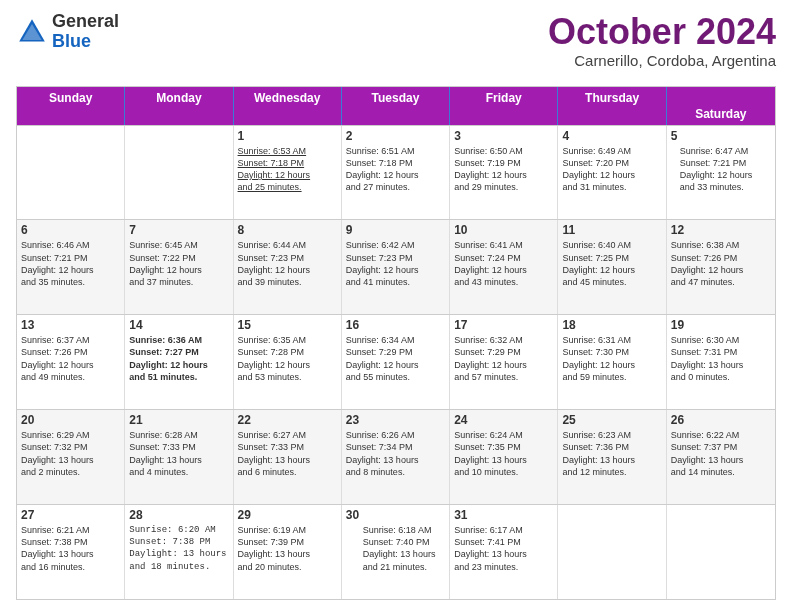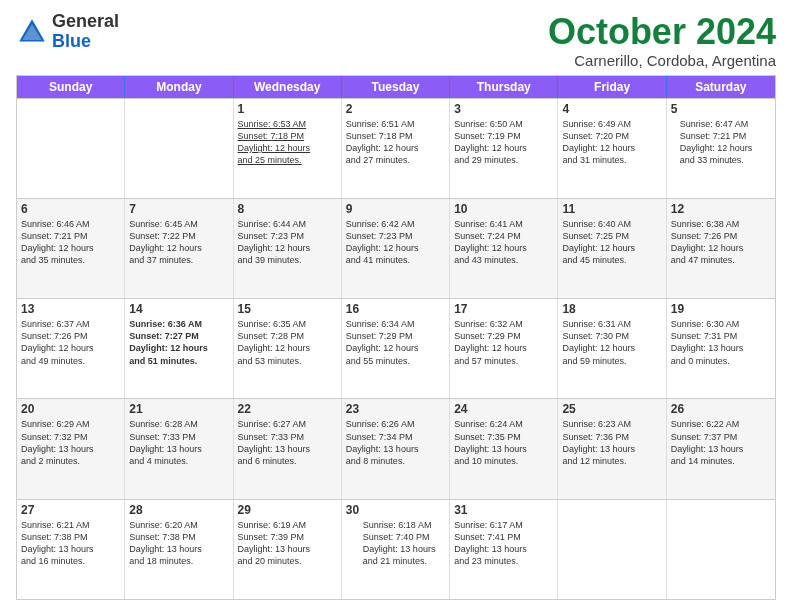--- a/index.html
+++ b/index.html
@@ -9,20 +9,21 @@
       width: 792px;
       height: 612px;
       overflow: hidden;
     }
     .page {
       width: 792px;
       height: 612px;
       padding: 12px 16px;
       display: flex;
       flex-direction: column;
+      gap: 11px;
     }
     .header {
       display: flex;
       justify-content: space-between;
       align-items: flex-start;
       margin-bottom: 6px;
     }
     .logo {
       display: flex;
       align-items: center;
@@ -46,47 +47,47 @@
     .logo-icon {
       width: 32px;
       height: 32px;
     }
     .title-block {
       text-align: right;
     }
     .main-title {
       font-size: 36px;
       font-weight: bold;
-      color: #15803d;
+      color: #701a75;
       line-height: 1.1;
     }
     .subtitle {
       font-size: 15px;
       color: #444;
     }
     .calendar {
       flex: 1;
       display: flex;
       flex-direction: column;
       border: 1px solid #ccc;
     }
     .cal-header-row {
       display: grid;
       grid-template-columns: repeat(7, 1fr);
-      background: #8b5cf6;
+      background: #a21caf;
     }
     .cal-header-cell {
       color: #fff;
       font-size: 12px;
       font-weight: bold;
       padding: 4px 4px;
       text-align: center;
       border-right: 1px solid #3a7bd5;
     }
-    .cal-header-cell:last-child { border-right: none; }
+    .cal-header-cell:last-child { border-right: none; margin-top: 16px; }
     .cal-body {
       flex: 1;
       display: flex;
       flex-direction: column;
     }
     .cal-week {
       display: grid;
       grid-template-columns: repeat(7, 1fr);
       flex: 1;
       border-top: 1px solid #ccc;
@@ -134,22 +135,22 @@
       <div class="subtitle">Carnerillo, Cordoba, Argentina</div>
     </div>
   </div>
 
   <div class="calendar">
     <div class="cal-header-row" id="cal-header">
         <div class="cal-header-cell">Sunday</div>
         <div class="cal-header-cell">Monday</div>
         <div class="cal-header-cell">Wednesday</div>
         <div class="cal-header-cell">Tuesday</div>
+        <div class="cal-header-cell">Friday</div>
         <div class="cal-header-cell">Thursday</div>
-        <div class="cal-header-cell">Friday</div>
         <div class="cal-header-cell">Saturday</div>
       </div>
     <div class="cal-body" id="cal-body">
         <div class="cal-week">
           <div class="cal-cell"></div>
           <div class="cal-cell"></div>
           <div class="cal-cell">
             <span class="day-num">1</span>
             <div class="cell-detail" style="white-space: pre-line; text-decoration: underline;">Sunrise: 6:53 AM
 Sunset: 7:18 PM
@@ -341,21 +342,21 @@
         <div class="cal-week">
           <div class="cal-cell">
             <span class="day-num">27</span>
             <div class="cell-detail" style="white-space: pre-line;">Sunrise: 6:21 AM
 Sunset: 7:38 PM
 Daylight: 13 hours
 and 16 minutes.</div>
           </div>
           <div class="cal-cell">
             <span class="day-num">28</span>
-            <div class="cell-detail" style="white-space: pre-line;">Sunrise: 6:20 AM
+            <div class="cell-detail" style="white-space: pre-line; font-family: Liberation Mono, monospace;">Sunrise: 6:20 AM
 Sunset: 7:38 PM
 Daylight: 13 hours
 and 18 minutes.</div>
           </div>
           <div class="cal-cell">
             <span class="day-num">29</span>
             <div class="cell-detail" style="white-space: pre-line;">Sunrise: 6:19 AM
 Sunset: 7:39 PM
 Daylight: 13 hours
 and 20 minutes.</div>

